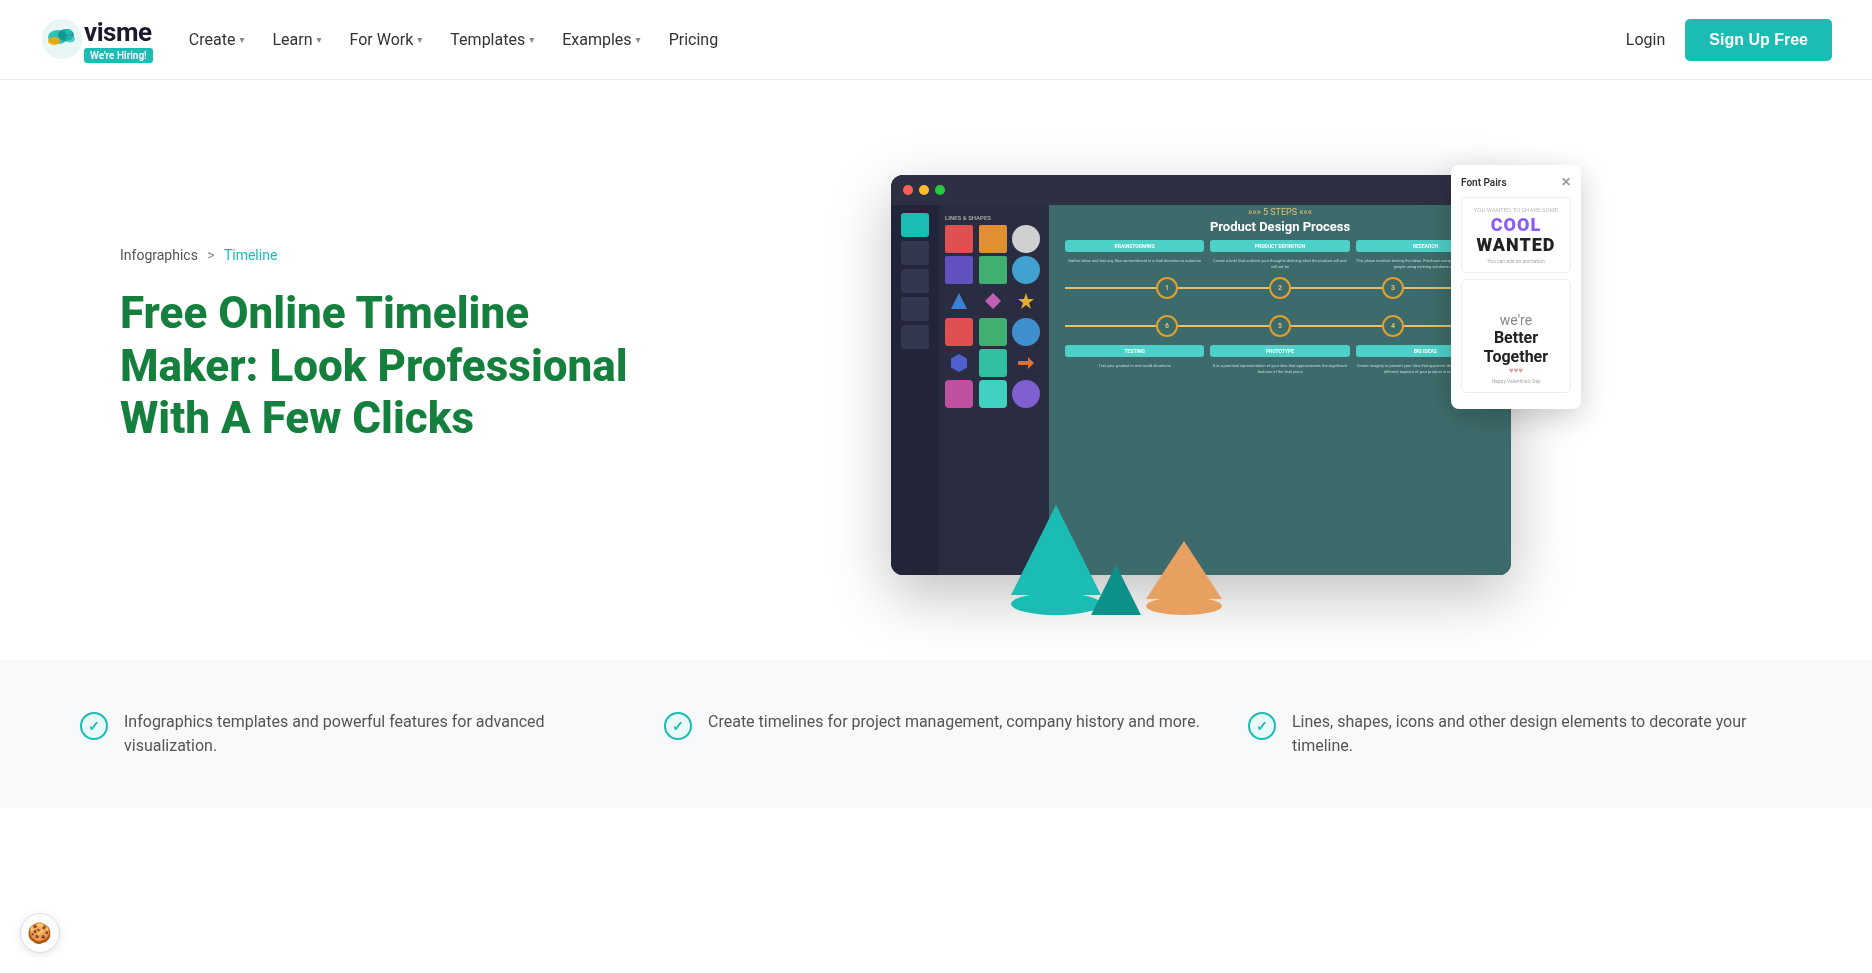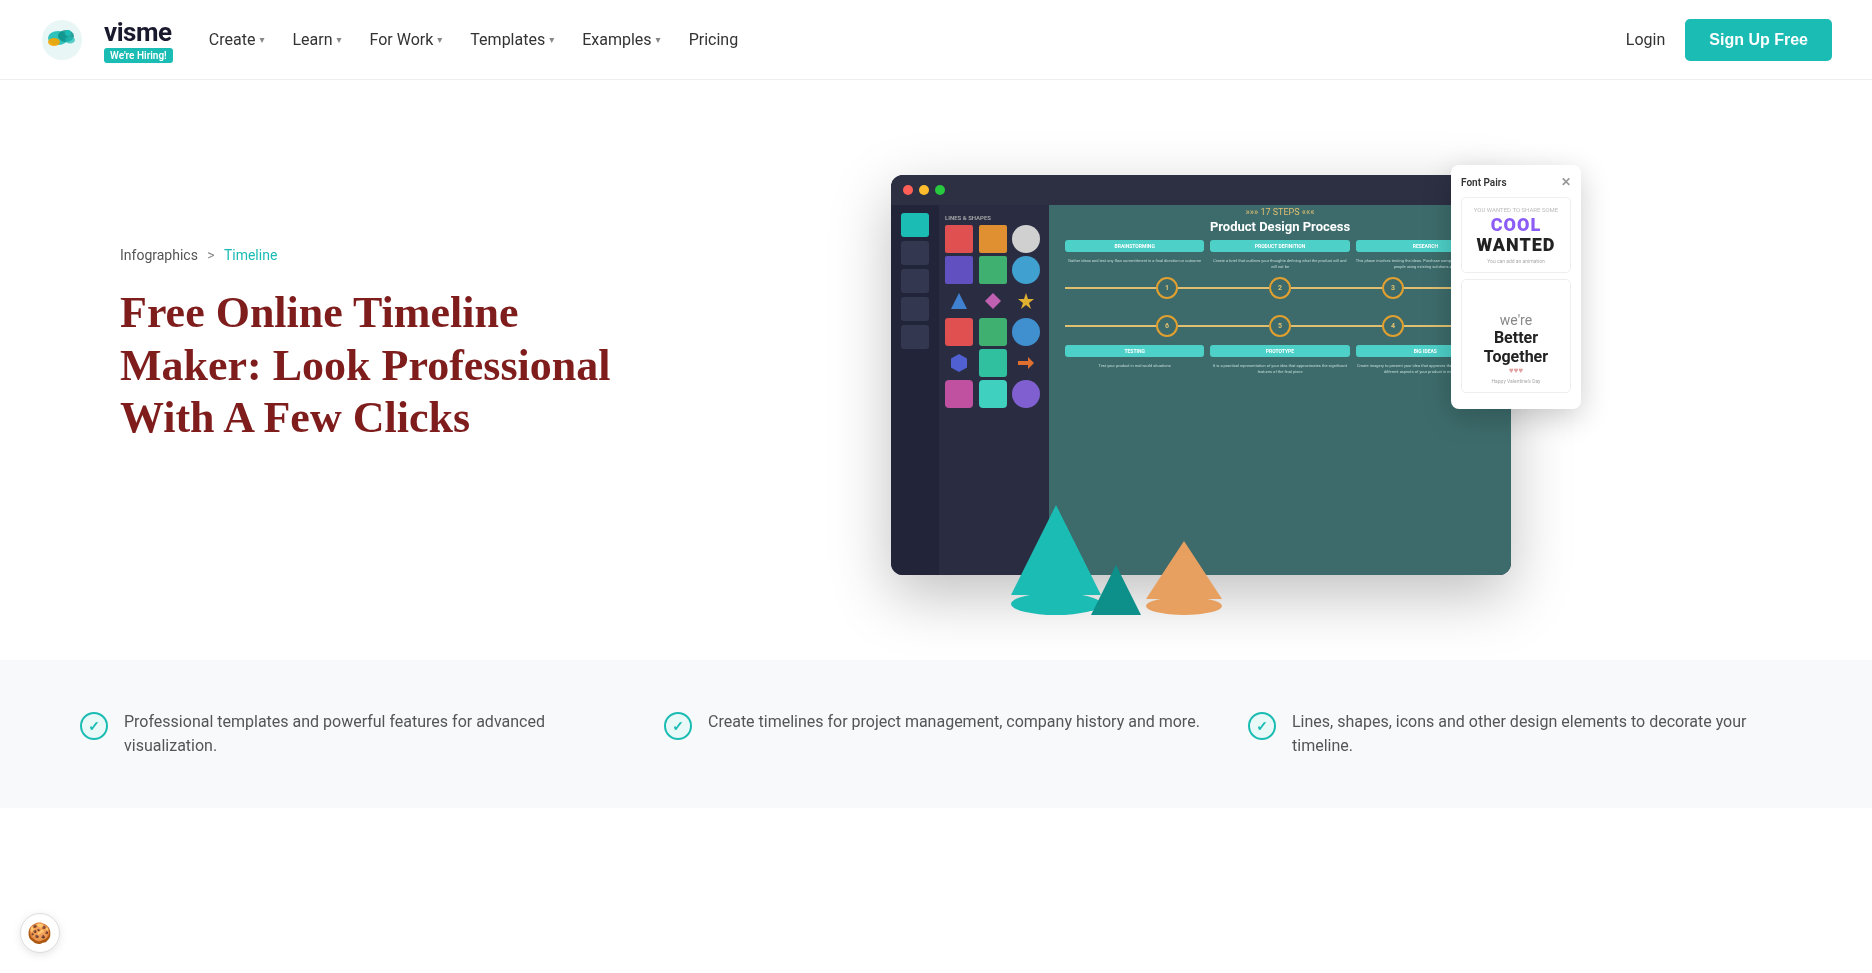--- a/index.html
+++ b/index.html
@@ -5,21 +5,21 @@
     * { margin: 0; padding: 0; box-sizing: border-box; }
     body { font-family: -apple-system, BlinkMacSystemFont, 'Segoe UI', Roboto, sans-serif; background: #fff; color: #333; overflow-x: hidden; }
 
     
     nav {
       display: flex; align-items: center; justify-content: space-between;
       padding: 0 40px; height: 80px; border-bottom: 1px solid #eee;
       position: sticky; top: 0; background: #fff; z-index: 100;
     }
     .nav-left { display: flex; align-items: center; gap: 36px; }
-    .logo-wrap { display: flex; align-items: center; gap: 20px; }
+    .logo-wrap { display: flex; align-items: flex-start; gap: 0; }
     .logo-bird { width: 44px; height: 44px; }
     .logo-text-wrap { display: flex; flex-direction: column; }
     .logo-visme { font-size: 26px; font-weight: 700; color: #1a1a2e; letter-spacing: -0.5px; }
     .hiring-badge {
       background: #1abcb4; color: #fff; font-size: 10px; font-weight: 600;
       padding: 2px 6px; border-radius: 3px; margin-top: 1px; text-align: center;
     }
     .nav-links { display: flex; align-items: center; gap: 28px; }
     .nav-link {
       font-size: 16px; color: #333; cursor: pointer; display: flex; align-items: center; gap: 4px;
@@ -37,21 +37,21 @@
     
     .hero {
       display: flex; align-items: center; justify-content: space-between;
       padding: 60px 80px 60px 120px; min-height: 580px; overflow: hidden;
     }
     .hero-left { max-width: 550px; flex-shrink: 0; }
     .breadcrumb { font-size: 14px; color: #888; margin-bottom: 24px; }
     .breadcrumb a { color: #555; text-decoration: none; }
     .breadcrumb .sep { margin: 0 6px; }
     .breadcrumb .current { color: #1abcb4; }
-    .hero-title { font-size: 44px; font-weight: 800; line-height: 1.2; color: #7f1d1d; margin-bottom: 48px; font-family: Liberation Serif, serif; }
+    .hero-title { font-size: 44px; font-weight: 800; line-height: 1.2; color: #15803d; margin-bottom: 48px; }
     .cta-row { display: flex; align-items: center; gap: 20px; margin-bottom: 0; }
     .cta-btn {
       background: #1abcb4; color: #fff; font-size: 18px; font-weight: 600;
       padding: 16px 32px; border-radius: 6px; cursor: pointer; border: none;
       white-space: nowrap;
     }
     .cta-subtitle { font-size: 16px; color: #666; }
 
     
     .hero-right { position: relative; flex: 1; min-height: 460px; display: flex; justify-content: center; align-items: center; }
@@ -304,21 +304,21 @@
                   </svg>
               </div>
 
               <div class="shape-item" style="background:#c050a0;border-radius:4px;"></div>
               <div class="shape-item" style="background:#40d0c0;border-radius:4px;"></div>
               <div class="shape-item" style="background:#8060d0;border-radius:50%;"></div>
             </div>
           </div>
 
           <div class="canvas-area">
-            <div class="canvas-arrow">»»» <span>17 STEPS</span> «««</div>
+            <div class="canvas-arrow">»»» <span>5 STEPS</span> «««</div>
             <div class="canvas-main-title">Product Design Process</div>
 
             <div class="tl-boxes-row">
               <div class="tl-box">BRAINSTORMING</div>
               <div class="tl-box">PRODUCT DEFINITION</div>
               <div class="tl-box">RESEARCH</div>
             </div>
 
             <div class="tl-desc-row">
               <div class="tl-desc">Gather ideas and test any flow committment in a final direction or outcome</div>
@@ -395,21 +395,21 @@
       </div>
     </div>
   </div>
 </section>
 
 <section class="features-strip">
   <div class="feature-item">
     <div class="feature-check">
       <span class="check-mark">✓</span>
     </div>
-    <span class="feature-text">Professional templates and powerful features for advanced visualization.</span>
+    <span class="feature-text">Infographics templates and powerful features for advanced visualization.</span>
   </div>
   <div class="feature-item">
     <div class="feature-check">
       <span class="check-mark">✓</span>
     </div>
     <span class="feature-text">Create timelines for project management, company history and more.</span>
   </div>
   <div class="feature-item">
     <div class="feature-check">
       <span class="check-mark">✓</span>

